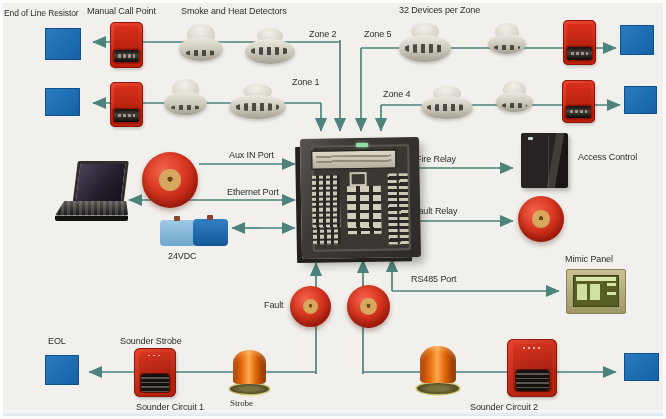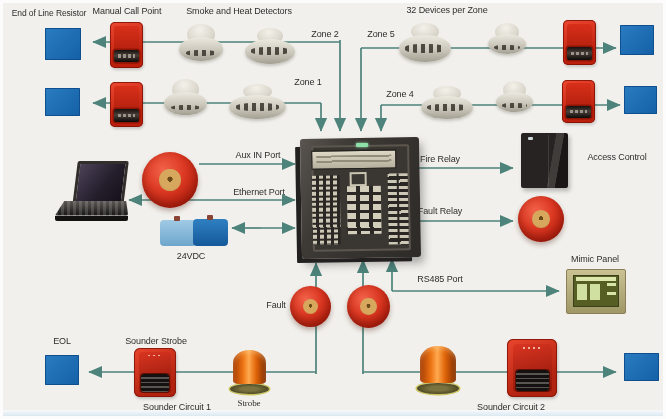--- a/index.html
+++ b/index.html
@@ -2,21 +2,21 @@
 <html><head>
 <meta charset="utf-8">
 <style>
   html,body{margin:0;padding:0;background:#e8e8e8;}
   #stage{
     position:relative;width:666px;height:419px;overflow:hidden;
     background:#f1f0ec;border:3px solid #fcfcfc;box-sizing:border-box;
     font-family:"Liberation Sans", sans-serif;
   }
   .lbl{
-    position:absolute;font-size:9px;color:#2f2e2c;text-align:center;
+    position:absolute;font-size:9px;color:#2f2e2c;text-align:left;
     letter-spacing:-0.1px;line-height:10px;white-space:nowrap;
   }
   .lbl.wrap{white-space:normal;}
   #wires{position:absolute;left:0;top:0;}
 
   
   .eol{position:absolute;background:linear-gradient(135deg,#2a7cc0,#1460a6);border-radius:1px;box-shadow:inset 0 0 0 1px #0f4f8d;}
 
   
   .cp{position:absolute;background:linear-gradient(160deg,#ec4831,#bc1f0c 75%);border-radius:5px;box-shadow:inset 0 0 0 1px rgba(128,18,6,.85),1px 2px 3px rgba(0,0,0,.18);}

